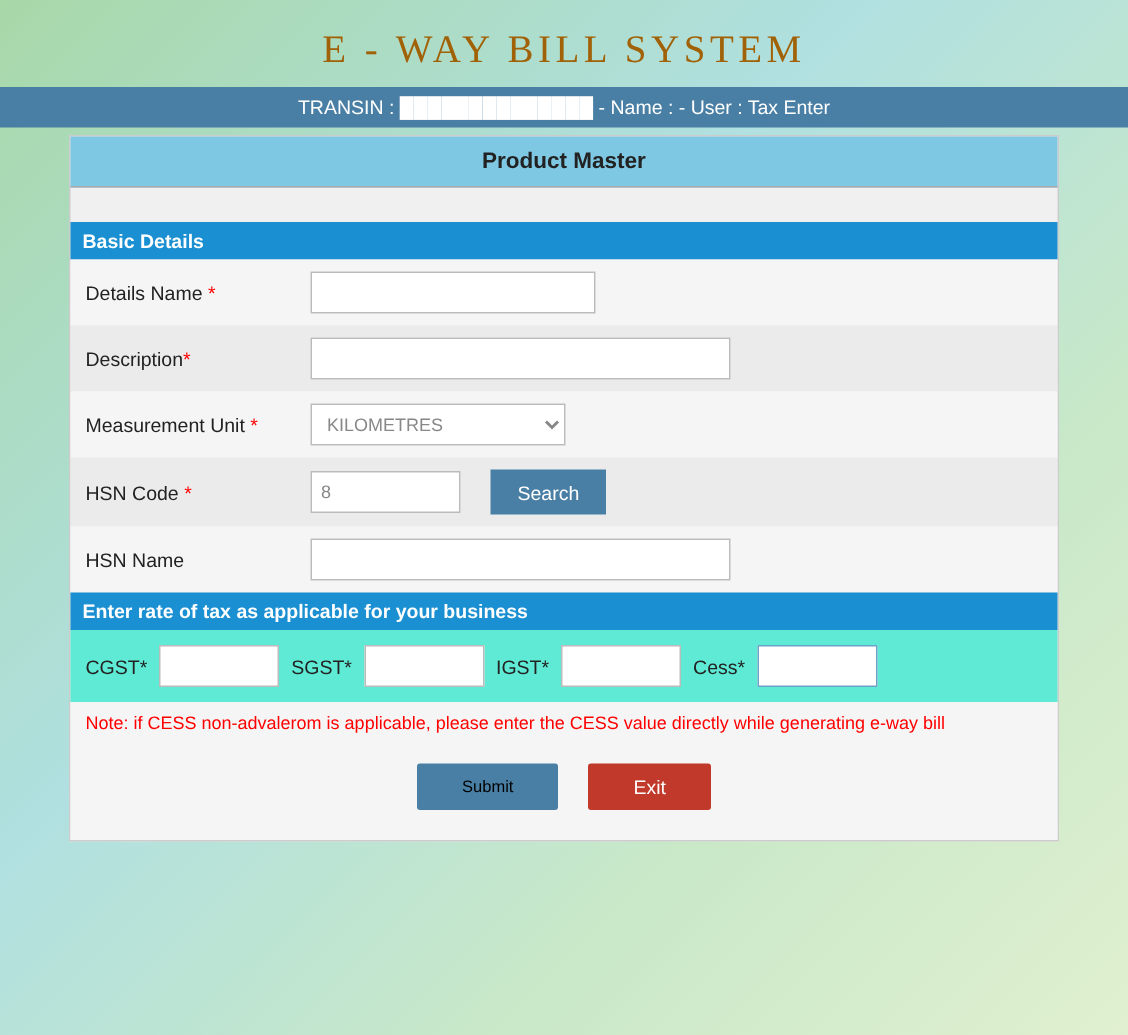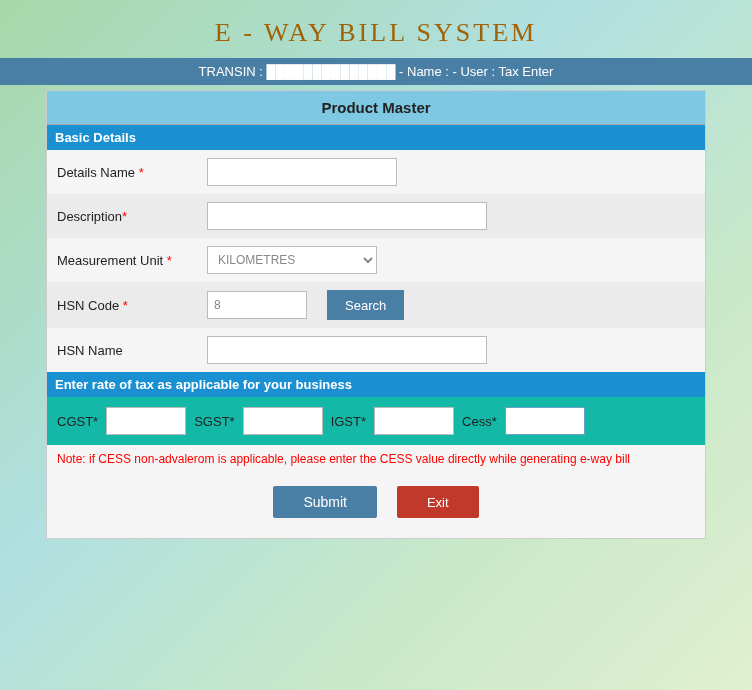--- a/index.html
+++ b/index.html
@@ -41,20 +41,21 @@
       font-weight: bold;
       color: #222;
       border-bottom: 1px solid #aaa;
     }
     .section-header {
       background: #1a8fd1;
       color: white;
       padding: 5px 8px;
       font-size: 13px;
       font-weight: bold;
+      margin-top: 23px;
     }
     .form-row {
       display: flex;
       align-items: center;
       padding: 8px 10px;
       background: #f5f5f5;
     }
     .form-row:nth-child(even) {
       background: #ebebeb;
     }
@@ -118,21 +119,21 @@
       background: #1a8fd1;
       color: white;
       padding: 5px 8px;
       font-size: 13px;
       font-weight: bold;
     }
     .tax-row {
       display: flex;
       align-items: center;
       padding: 10px 10px;
-      background: #14b8a6;
+      background: #5eead4;
       gap: 8px;
     }
     .tax-label {
       font-size: 13px;
       color: #222;
     }
     .note-row {
       padding: 6px 10px;
       background: #f5f5f5;
     }
@@ -142,24 +143,24 @@
     }
     .buttons-row {
       display: flex;
       justify-content: center;
       gap: 20px;
       padding: 14px 0 20px 0;
       background: #f5f5f5;
     }
     .submit-btn {
       background: #4a7fa5;
-      color: #ffffff;
+      color: #000000;
       border: none;
       padding: 8px 30px;
-      font-size: 14px;
+      font-size: 11px;
       cursor: pointer;
       border-radius: 2px;
     }
     .exit-btn {
       background: #c0392b;
       color: white;
       border: none;
       padding: 8px 30px;
       font-size: 13px;
       cursor: pointer;

